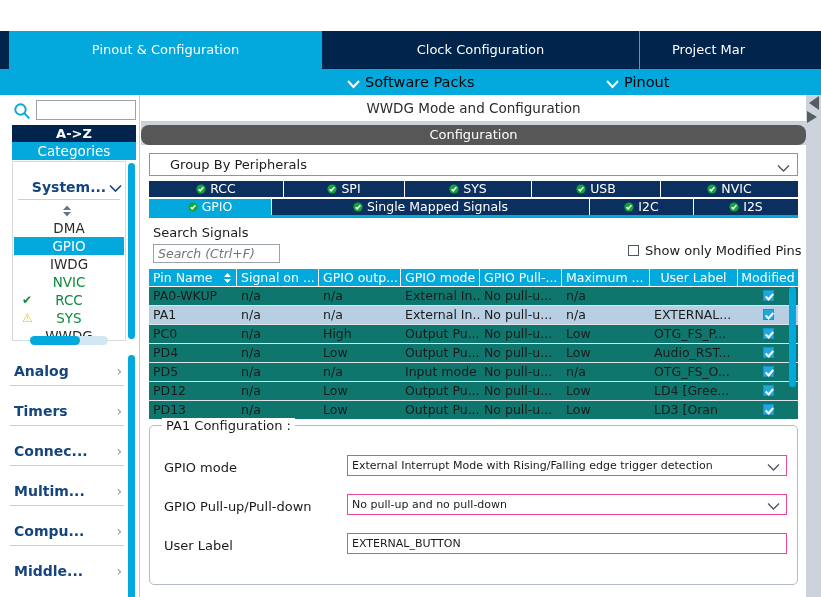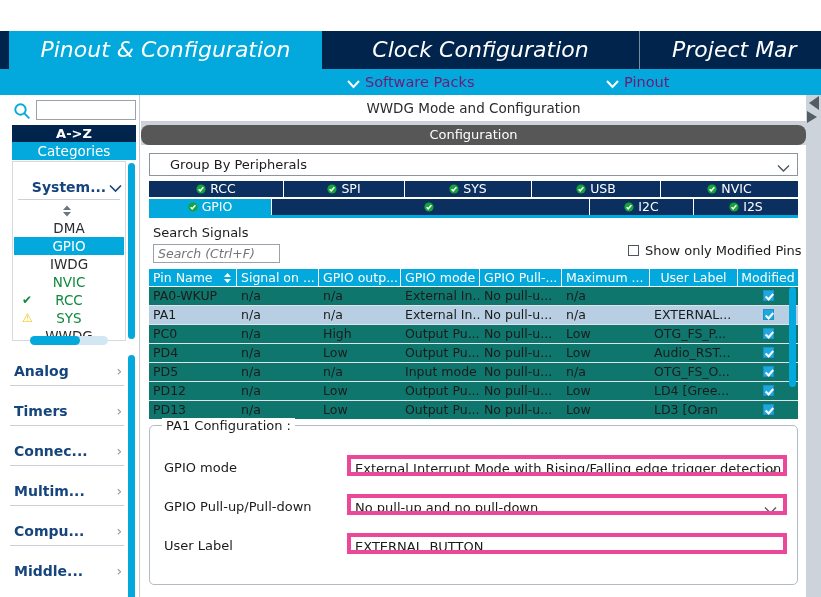--- a/index.html
+++ b/index.html
@@ -29,36 +29,35 @@
     position:absolute;left:0;top:29px;width:821px;height:2px;background:#b9c3cd;
   }
 
   
   .maintabs{
     position:absolute;left:0;top:31px;width:821px;height:38px;
     background:#00244b;
   }
   .mtab{
     position:absolute;top:0;height:38px;line-height:38px;
-    text-align:center;color:#ffffff;font-size:22px;white-space:nowrap;
+    text-align:center;color:#ffffff;font-size:13px;white-space:nowrap;
     cursor:default;
-    font-style:italic;
   }
   .mtab.active{background:#03a9dc;}
   .mtab.sep{border-left:1px solid #7b8b9c;}
   #tab-pinout{left:9px;width:313px;}
   #tab-clock{left:322px;width:317px;}
   #tab-project{left:639px;width:182px;text-align:left;padding-left:32px;box-sizing:border-box;}
 
   
   .subbar{
     position:absolute;left:0;top:69px;width:821px;height:26px;background:#03a9dc;
   }
   .subitem{
-    position:absolute;top:0;height:26px;line-height:26px;color:#701a75;
+    position:absolute;top:0;height:26px;line-height:26px;color:#000000;
     font-size:14.5px;white-space:nowrap;cursor:default;
   }
   .subitem .cv{display:inline-block;vertical-align:-2px;margin-right:5px;}
   #sub-packs{left:347px;}
   #sub-pinout{left:606px;}
 
   
   .sidebar{
     position:absolute;left:0;top:95px;width:140px;height:502px;
     background:#ffffff;border-right:1px solid #c4ccd4;box-sizing:border-box;
@@ -220,22 +219,22 @@
   }
   .fs-legend{
     position:absolute;left:12px;top:-8px;background:#ffffff;padding:0 4px;
     font-size:13px;color:#1b1b1b;cursor:default;
   }
   .fld-lab{
     position:absolute;left:14px;font-size:13px;color:#1b1b1b;cursor:default;white-space:nowrap;
   }
   .fld-ctl{
     position:absolute;left:197px;width:440px;height:21px;
-    border:4px solid #ec4899;background:#ffffff;box-sizing:border-box;
-    font-size:13px;line-height:19px;padding-left:4px;color:#1b1b1b;cursor:default;
+    border:1px solid #ec4899;background:#ffffff;box-sizing:border-box;
+    font-size:11px;line-height:19px;padding-left:4px;color:#1b1b1b;cursor:default;
     white-space:nowrap;overflow:hidden;
   }
   .fld-ctl .cv{position:absolute;right:6px;top:3px;}
 </style>
 </head>
 <body>
 
 <div class="app">
 
 
@@ -435,21 +434,21 @@
                 <path d="M2.6 5.2 L4.2 6.8 L7.4 3.2" fill="none" stroke="#ffffff" stroke-width="1.5"></path>
               </svg>
           </span><span>GPIO</span>
         </div>
         <div class="ptab" style="left:123px;top:18px;width:318px;">
           <span class="chk">
             <svg width="10" height="10" viewBox="0 0 10 10">
                 <circle cx="5" cy="5" r="4.6" fill="#13a538"></circle>
                 <path d="M2.6 5.2 L4.2 6.8 L7.4 3.2" fill="none" stroke="#ffffff" stroke-width="1.5"></path>
               </svg>
-          </span>
+          </span><span>Single Mapped Signals</span>
         </div>
         <div class="ptab" style="left:441px;top:18px;width:104px;">
           <span class="chk">
             <svg width="10" height="10" viewBox="0 0 10 10">
                 <circle cx="5" cy="5" r="4.6" fill="#13a538"></circle>
                 <path d="M2.6 5.2 L4.2 6.8 L7.4 3.2" fill="none" stroke="#ffffff" stroke-width="1.5"></path>
               </svg>
           </span><span>I2C</span>
         </div>
         <div class="ptab" style="left:545px;top:18px;width:104px;border-right:none;">

